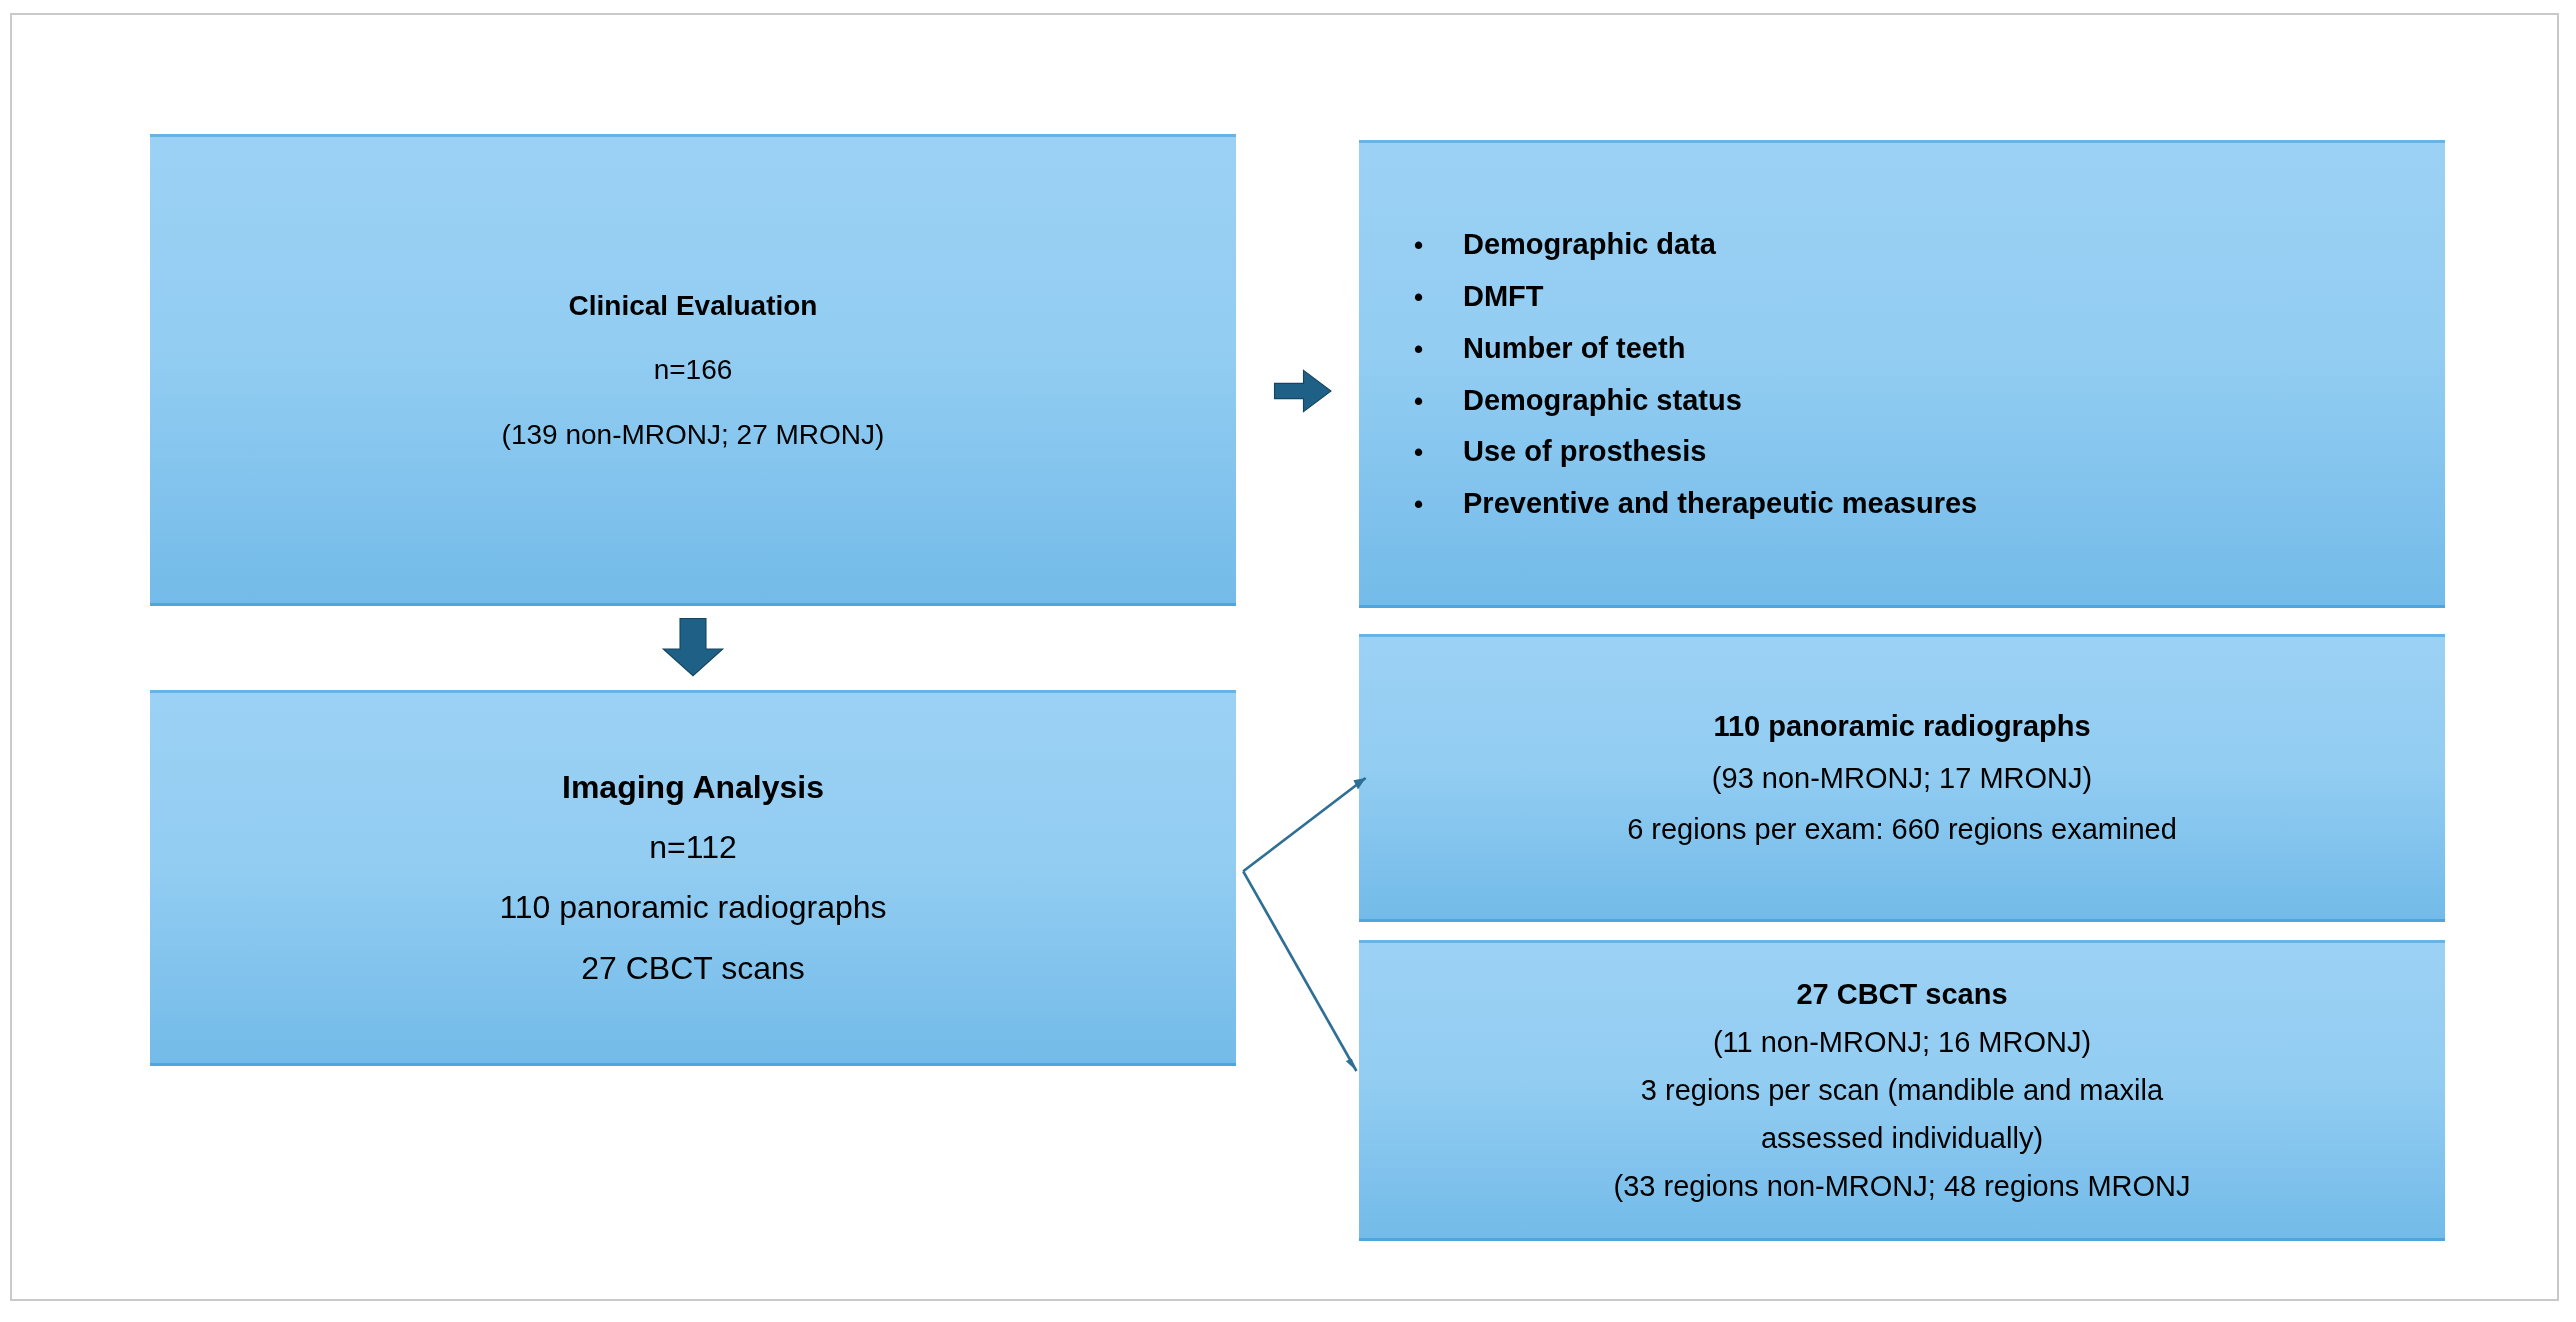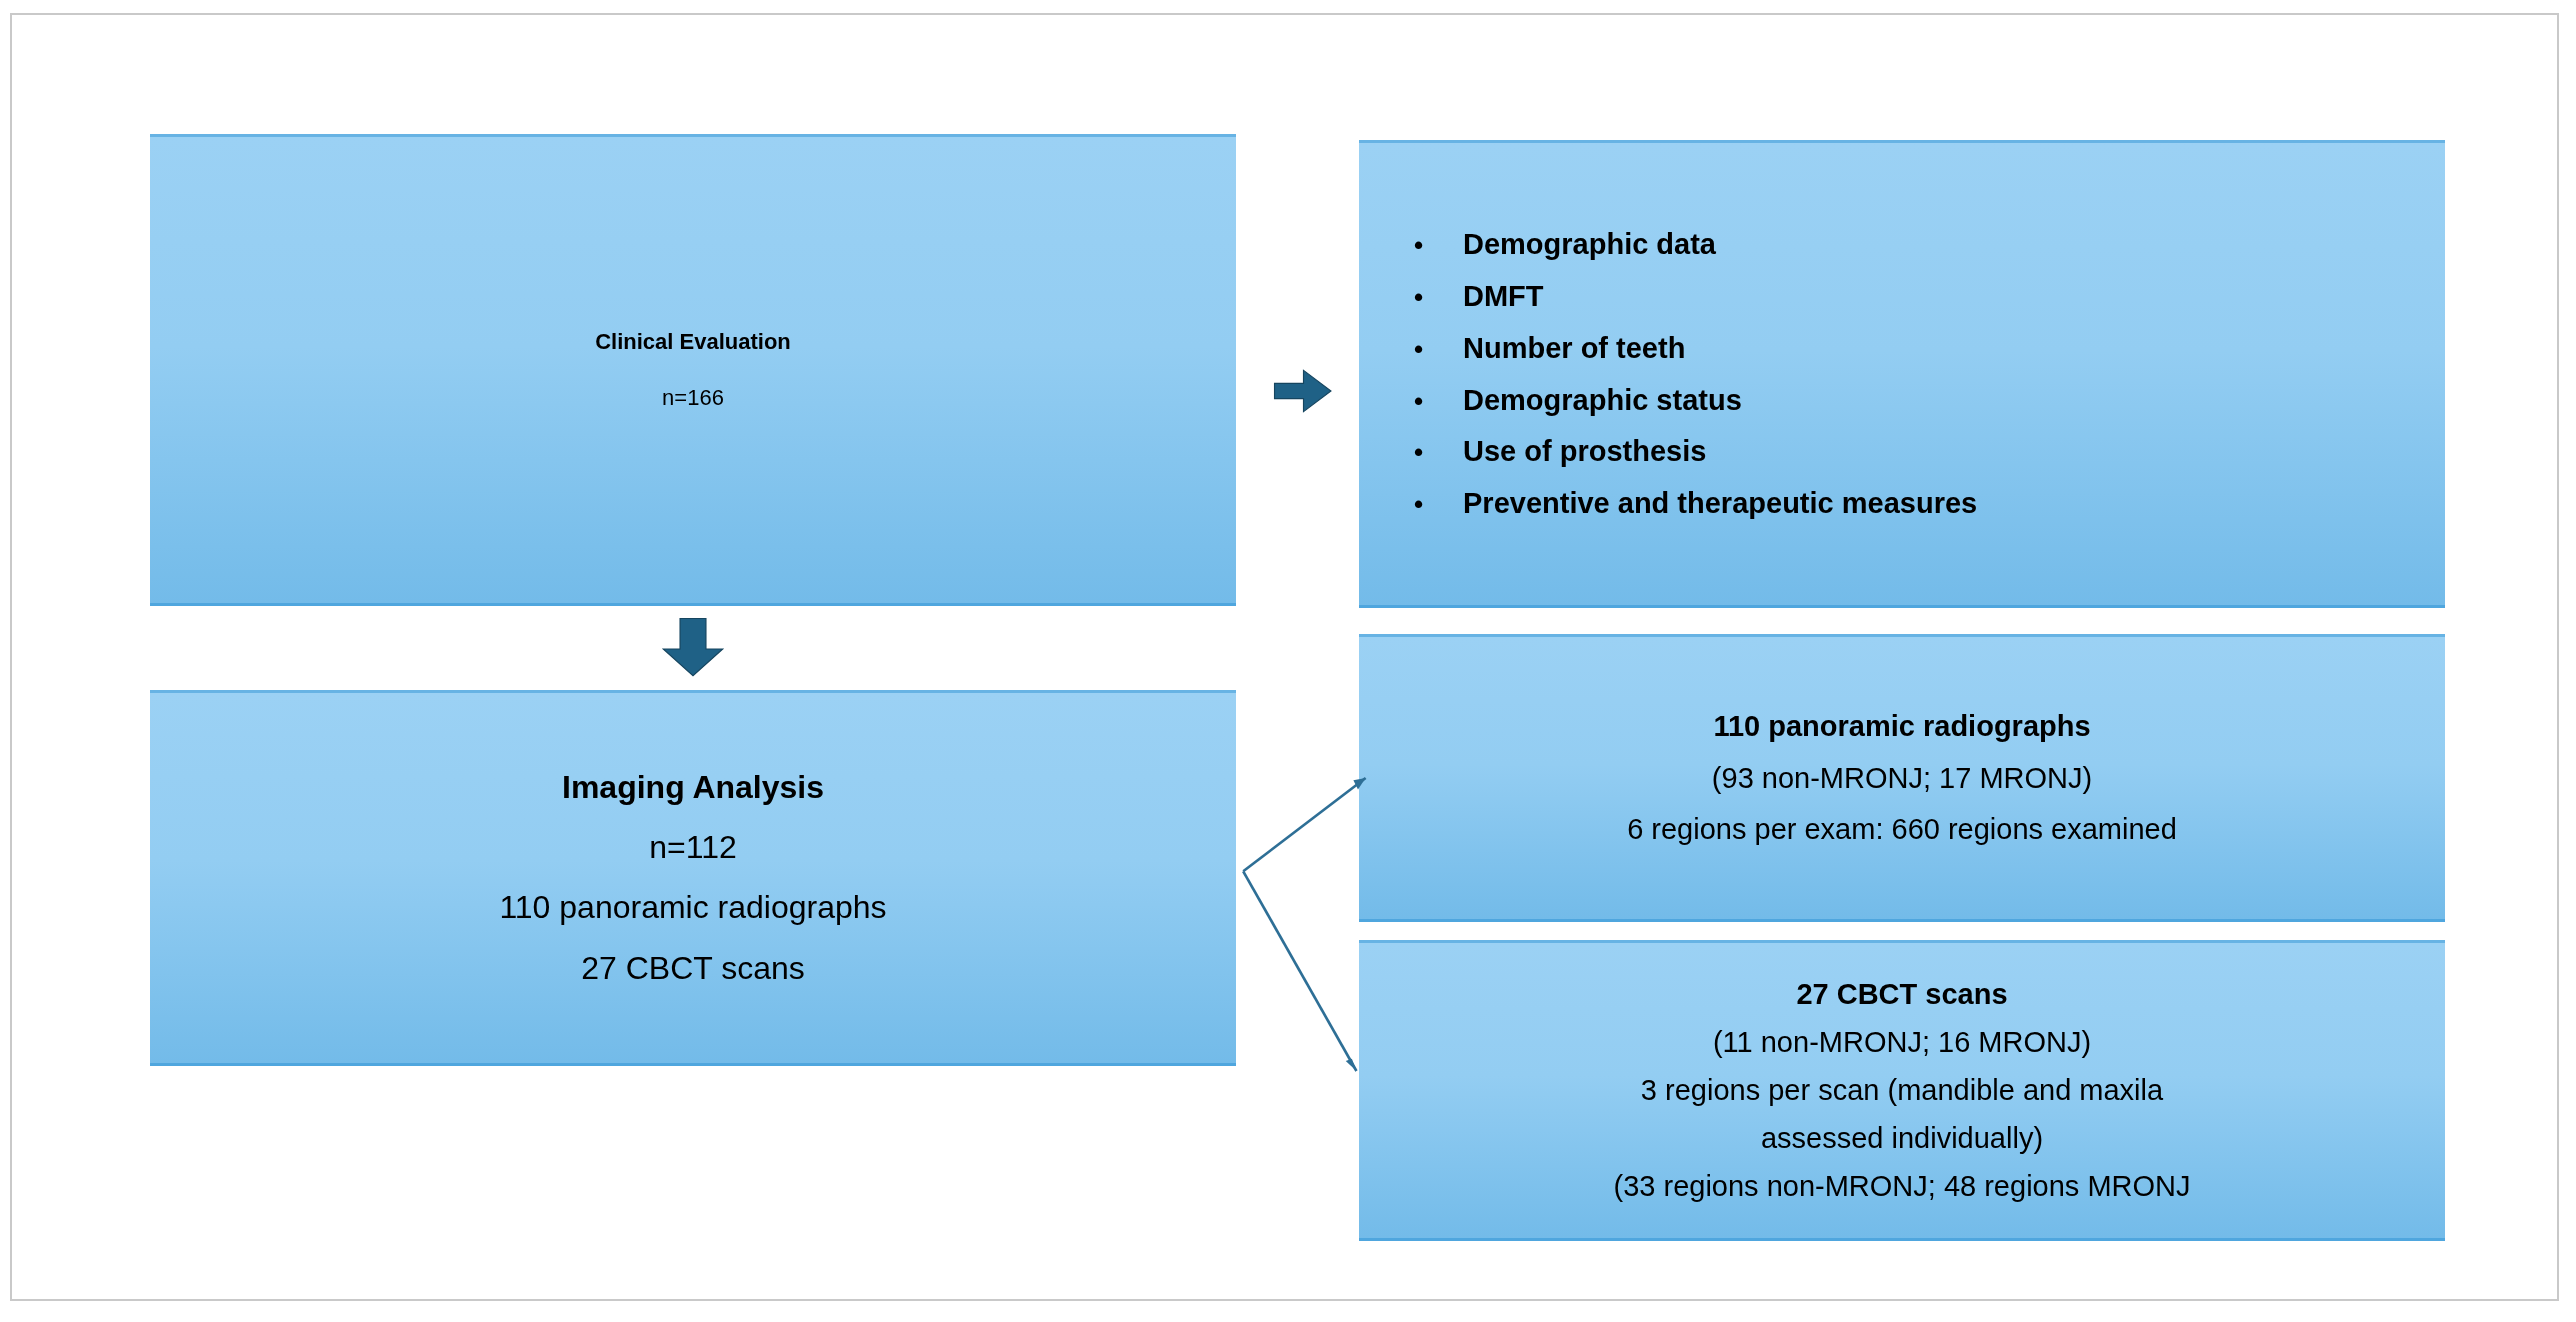--- a/index.html
+++ b/index.html
@@ -55,21 +55,21 @@
     white-space: nowrap;
   }
   .box-line.bold { font-weight: bold; }
 
   
   #box-clinical-evaluation {
     left: 138px;
     top: 119px;
     width: 1086px;
     height: 472px;
-    font-size: 22px;
+    font-size: 28px;
   }
   #box-clinical-evaluation .box-line { margin: 10.7px 0; }
 
   
   #box-clinical-parameters {
     left: 1347px;
     top: 125px;
     width: 1086px;
     height: 468px;
     font-size: 29px;
@@ -153,20 +153,21 @@
 </style>
 </head>
 <body>
 
 <div id="canvas">
   <div id="figure-frame">
 
     <div class="flow-box" id="box-clinical-evaluation">
       <span class="box-line bold">Clinical Evaluation</span>
       <span class="box-line">n=166</span>
+      <span class="box-line">(139 non-MRONJ; 27 MRONJ)</span>
     </div>
 
     <div class="flow-box" id="box-clinical-parameters">
       <ul class="bullet-list">
         <li class="bullet-item">
           <span class="bullet-marker">•</span>
           <span>Demographic data</span>
         </li>
         <li class="bullet-item">
           <span class="bullet-marker">•</span>

